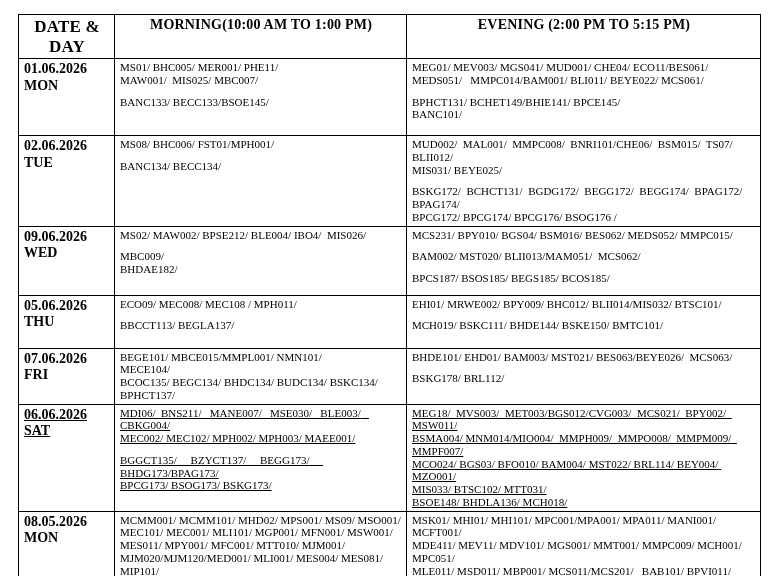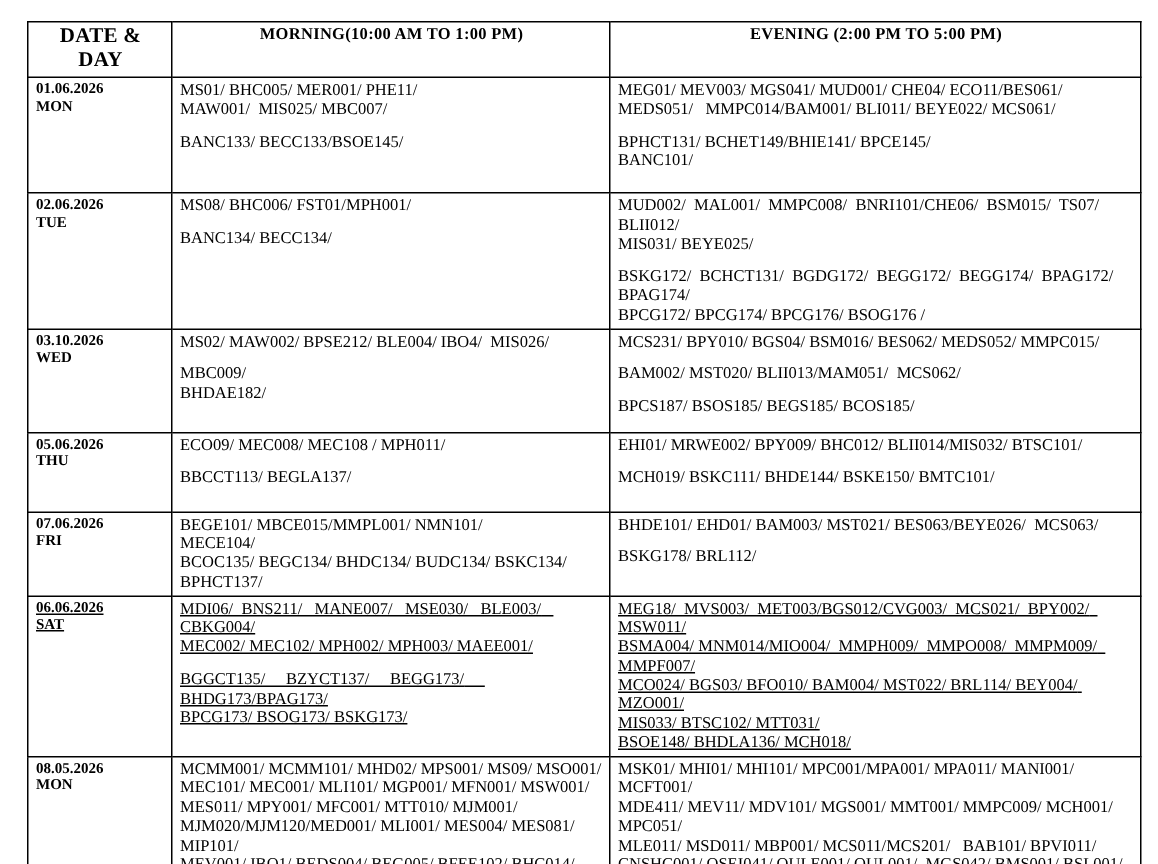--- a/index.html
+++ b/index.html
@@ -34,33 +34,33 @@
     padding: 2px 4px 2px 5px;
   }
   col.c-date   { width: 96px; }
   col.c-morn   { width: 292px; }
   col.c-eve    { width: 354px; }
 
   thead th {
     text-align: center;
     vertical-align: middle;
     font-weight: bold;
-    font-size: 11px;
+    font-size: 14px;
     letter-spacing: 0.2px;
     padding-top: 4px;
     padding-bottom: 4px;
     height: 26px;
   }
   thead th.head-date {
-    font-size: 14px;
+    font-size: 17px;
     line-height: 1.15;
   }
   td.date-cell {
     font-weight: bold;
-    font-size: 10px;
+    font-size: 14px;
     line-height: 1.18;
     padding-top: 3px;
     white-space: nowrap;
   }
   td.slot-cell {
     font-size: 11px;
     line-height: 1.16;
     padding-top: 3px;
   }
   .para {
@@ -87,21 +87,21 @@
     <colgroup>
       <col class="c-date">
       <col class="c-morn">
       <col class="c-eve">
     </colgroup>
     <thead>
       <tr>
         <th class="head-date" style="white-space:pre-line">DATE &amp;
 DAY</th>
         <th>MORNING(10:00 AM TO 1:00 PM)</th>
-        <th>EVENING (2:00 PM TO 5:00 PM)</th>
+        <th>EVENING (2:00 PM TO 5:15 PM)</th>
       </tr>
     </thead>
     <tbody id="tt-body">
         <tr class="row-r1">
           <td class="date-cell">
             <div>01.06.2026</div>
             <div>MON</div>
           </td>
           <td class="slot-cell">
             <div class="para">MS01/ BHC005/ MER001/ PHE11/
@@ -126,21 +126,21 @@
           </td>
           <td class="slot-cell">
             <div class="para">MUD002/  MAL001/  MMPC008/  BNRI101/CHE06/  BSM015/  TS07/  BLII012/
 MIS031/ BEYE025/</div>
             <div class="para">BSKG172/  BCHCT131/  BGDG172/  BEGG172/  BEGG174/  BPAG172/  BPAG174/
 BPCG172/ BPCG174/ BPCG176/ BSOG176 /</div>
           </td>
         </tr>
         <tr class="row-r3">
           <td class="date-cell">
-            <div>03.10.2026</div>
+            <div>09.06.2026</div>
             <div>WED</div>
           </td>
           <td class="slot-cell">
             <div class="para">MS02/ MAW002/ BPSE212/ BLE004/ IBO4/  MIS026/</div>
             <div class="para">MBC009/
 BHDAE182/</div>
           </td>
           <td class="slot-cell">
             <div class="para">MCS231/ BPY010/ BGS04/ BSM016/ BES062/ MEDS052/ MMPC015/</div>
             <div class="para">BAM002/ MST020/ BLII013/MAM051/  MCS062/</div>

